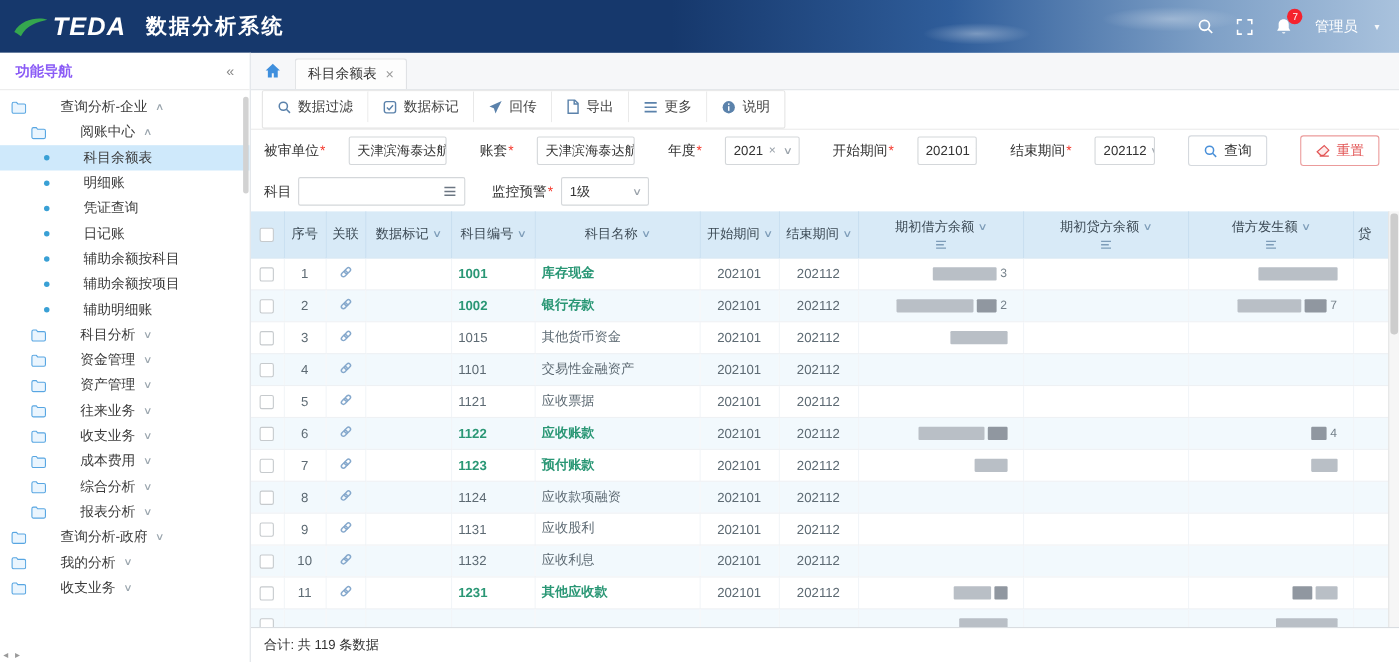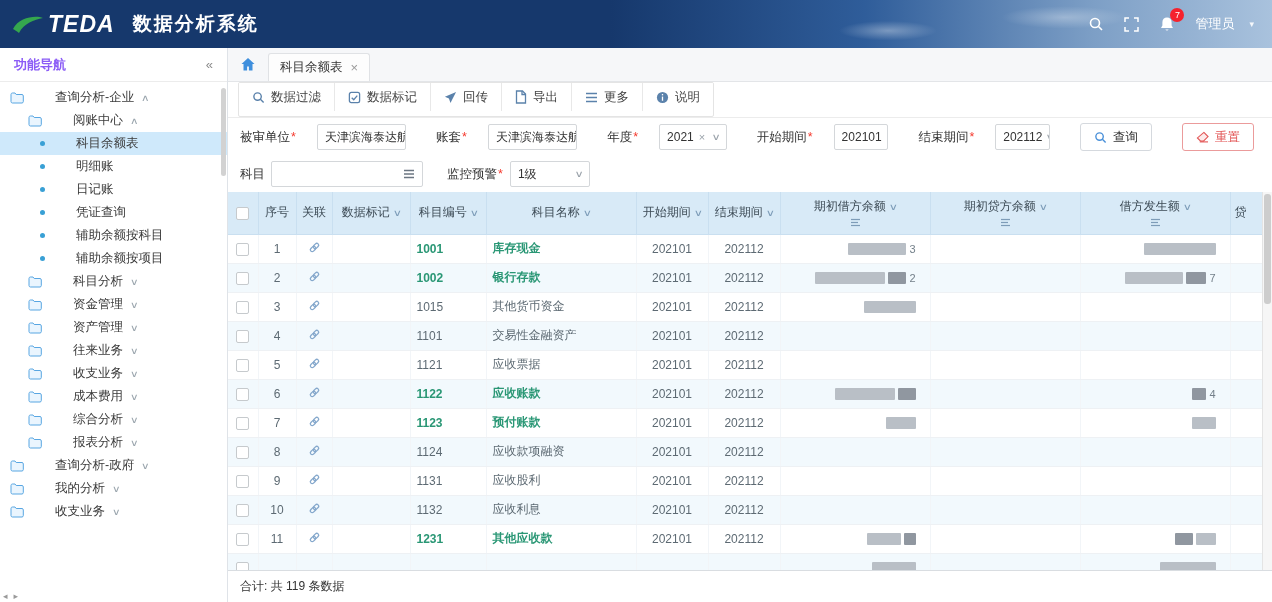--- a/index.html
+++ b/index.html
@@ -178,33 +178,37 @@
           <div class="tree-item lvl3 selected">
             <span class="dot"></span>
             <span class="tree-label">科目余额表</span>
           </div>
           <div class="tree-item lvl3">
             <span class="dot"></span>
             <span class="tree-label">明细账</span>
           </div>
           <div class="tree-item lvl3">
             <span class="dot"></span>
-            <span class="tree-label">日记账</span>
+            <span class="tree-label">凭证查询</span>
           </div>
           <div class="tree-item lvl3">
             <span class="dot"></span>
-            <span class="tree-label">凭证查询</span>
+            <span class="tree-label">日记账</span>
           </div>
           <div class="tree-item lvl3">
             <span class="dot"></span>
             <span class="tree-label">辅助余额按科目</span>
           </div>
           <div class="tree-item lvl3">
             <span class="dot"></span>
             <span class="tree-label">辅助余额按项目</span>
+          </div>
+          <div class="tree-item lvl3">
+            <span class="dot"></span>
+            <span class="tree-label">辅助明细账</span>
           </div>
           <div class="tree-item lvl2">
             <span class="ticon">
               <svg width="14" height="12" viewBox="0 0 14 12">
                 <path d="M1 2.5 C1 1.7 1.6 1 2.4 1 H5 l1.2 1.5 H12 c.8 0 1.3.6 1.3 1.4 V9.6 c0 .8-.5 1.4-1.3 1.4 H2.4 C1.6 11 1 10.4 1 9.6 Z" fill="#eaf5fe" stroke="#58a6e2" stroke-width="1"></path>
               </svg>
             </span>
             <span class="tree-label">科目分析</span>
             <span class="caret">∨</span>
           </div>

